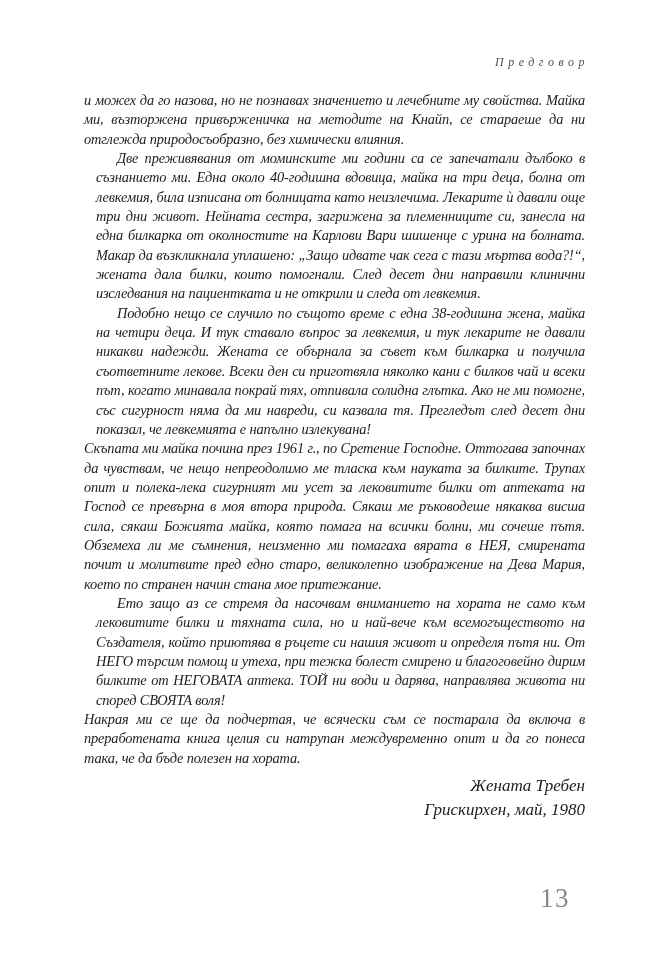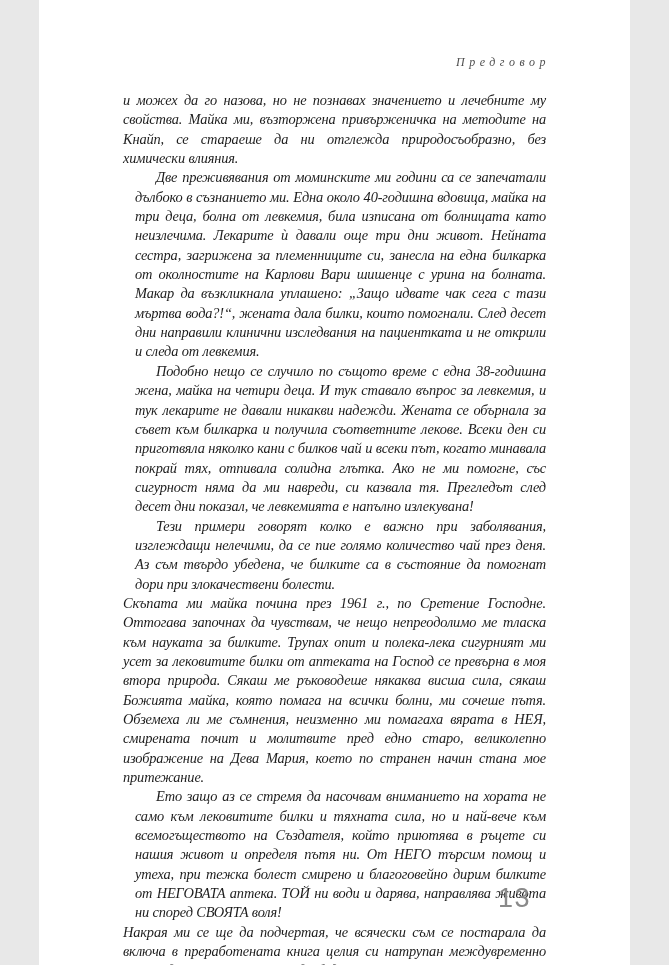--- a/index.html
+++ b/index.html
@@ -2,21 +2,21 @@
 <html lang="bg" style="--background: #ffffff; --text: #1d1d1d; --header: #4f4f4f; --pagenum: #8a8a8a;"><head>
 <meta charset="utf-8">
 <style>
   html, body {
     margin: 0;
     padding: 0;
     background: #e8e8e8;
   }
   .page {
     position: relative;
-    width: 591px;
+    width: 669px;
     height: 965px;
     margin: 0 auto;
     background: var(--background, #ffffff);
     overflow: hidden;
     font-family: "Liberation Serif", serif;
   }
   .running-header {
     position: absolute;
     top: 55px;
     right: 80px;
@@ -50,39 +50,38 @@
     font-size: 17px;
     line-height: 24px;
   }
   .signature div {
     margin: 0;
   }
   .page-number {
     position: absolute;
     top: 883px;
     right: 99px;
-    font-family: Liberation Sans, sans-serif;
+    font-family: Liberation Serif, serif;
     font-weight: 300;
     font-size: 27px;
     letter-spacing: 1.5px;
     color: var(--pagenum, #8a8a8a);
   }
 </style>
 </head>
 <body>
 
 <div class="page">
 
   <div class="running-header">Предговор</div>
 
   <div class="body-text">
     <p class="para">и можех да го назова, но не познавах значението и лечебните му свойства. Майка ми, възторжена привърженичка на методите на Кнайп, се стараеше да ни отглежда природосъобразно, без химически влияния.</p>
     <p class="para indent">Две преживявания от моминските ми години са се запечатали дълбоко в съзнанието ми. Една около 40-годишна вдовица, майка на три деца, болна от левкемия, била изписана от болницата като неизлечима. Лекарите ѝ давали още три дни живот. Нейната сестра, загрижена за племенниците си, занесла на една билкарка от околностите на Карлови Вари шишенце с урина на болната. Макар да възкликнала уплашено: „Защо идвате чак сега с тази мъртва вода?!“, жената дала билки, които помогнали. След десет дни направили клинични изследвания на пациентката и не открили и следа от левкемия.</p>
     <p class="para indent">Подобно нещо се случило по същото време с една 38-годишна жена, майка на четири деца. И тук ставало въпрос за левкемия, и тук лекарите не давали никакви надежди. Жената се обърнала за съвет към билкарка и получила съответните лекове. Всеки ден си приготвяла няколко кани с билков чай и всеки път, когато минавала покрай тях, отпивала солидна глътка. Ако не ми помогне, със сигурност няма да ми навреди, си казвала тя. Прегледът след десет дни показал, че левкемията е напълно излекувана!</p>
-    <p class="para indent">Тези примери говорят колко е важно при заболявания, изглеждащи нелечими, да се пие голямо количество чай през деня. Аз съм твърдо убедена, че билките са в състояние да помогнат дори при злокачествени болести.</p>
     <p class="para">Скъпата ми майка почина през 1961 г., по Сретение Господне. Оттогава започнах да чувствам, че нещо непреодолимо ме тласка към науката за билките. Трупах опит и полека-лека сигурният ми усет за лековитите билки от аптеката на Господ се превърна в моя втора природа. Сякаш ме ръководеше някаква висша сила, сякаш Божията майка, която помага на всички болни, ми сочеше пътя. Обземеха ли ме съмнения, неизменно ми помагаха вярата в НЕЯ, смирената почит и молитвите пред едно старо, великолепно изображение на Дева Мария, което по странен начин стана мое притежание.</p>
     <p class="para indent">Ето защо аз се стремя да насочвам вниманието на хората не само към лековитите билки и тяхната сила, но и най-вече към всемогъществото на Създателя, който приютява в ръцете си нашия живот и определя пътя ни. От НЕГО търсим помощ и утеха, при тежка болест смирено и благоговейно дирим билките от НЕГОВАТА аптека. ТОЙ ни води и дарява, направлява живота ни според СВОЯТА воля!</p>
     <p class="para">Накрая ми се ще да подчертая, че всячески съм се постарала да включа в преработената книга целия си натрупан междувременно опит и да го понеса така, че да бъде полезен на хората.</p>
   </div>
 
   <div class="signature">
     <div>Жената Требен</div>
     <div>Грискирхен, май, 1980</div>
   </div>
 

